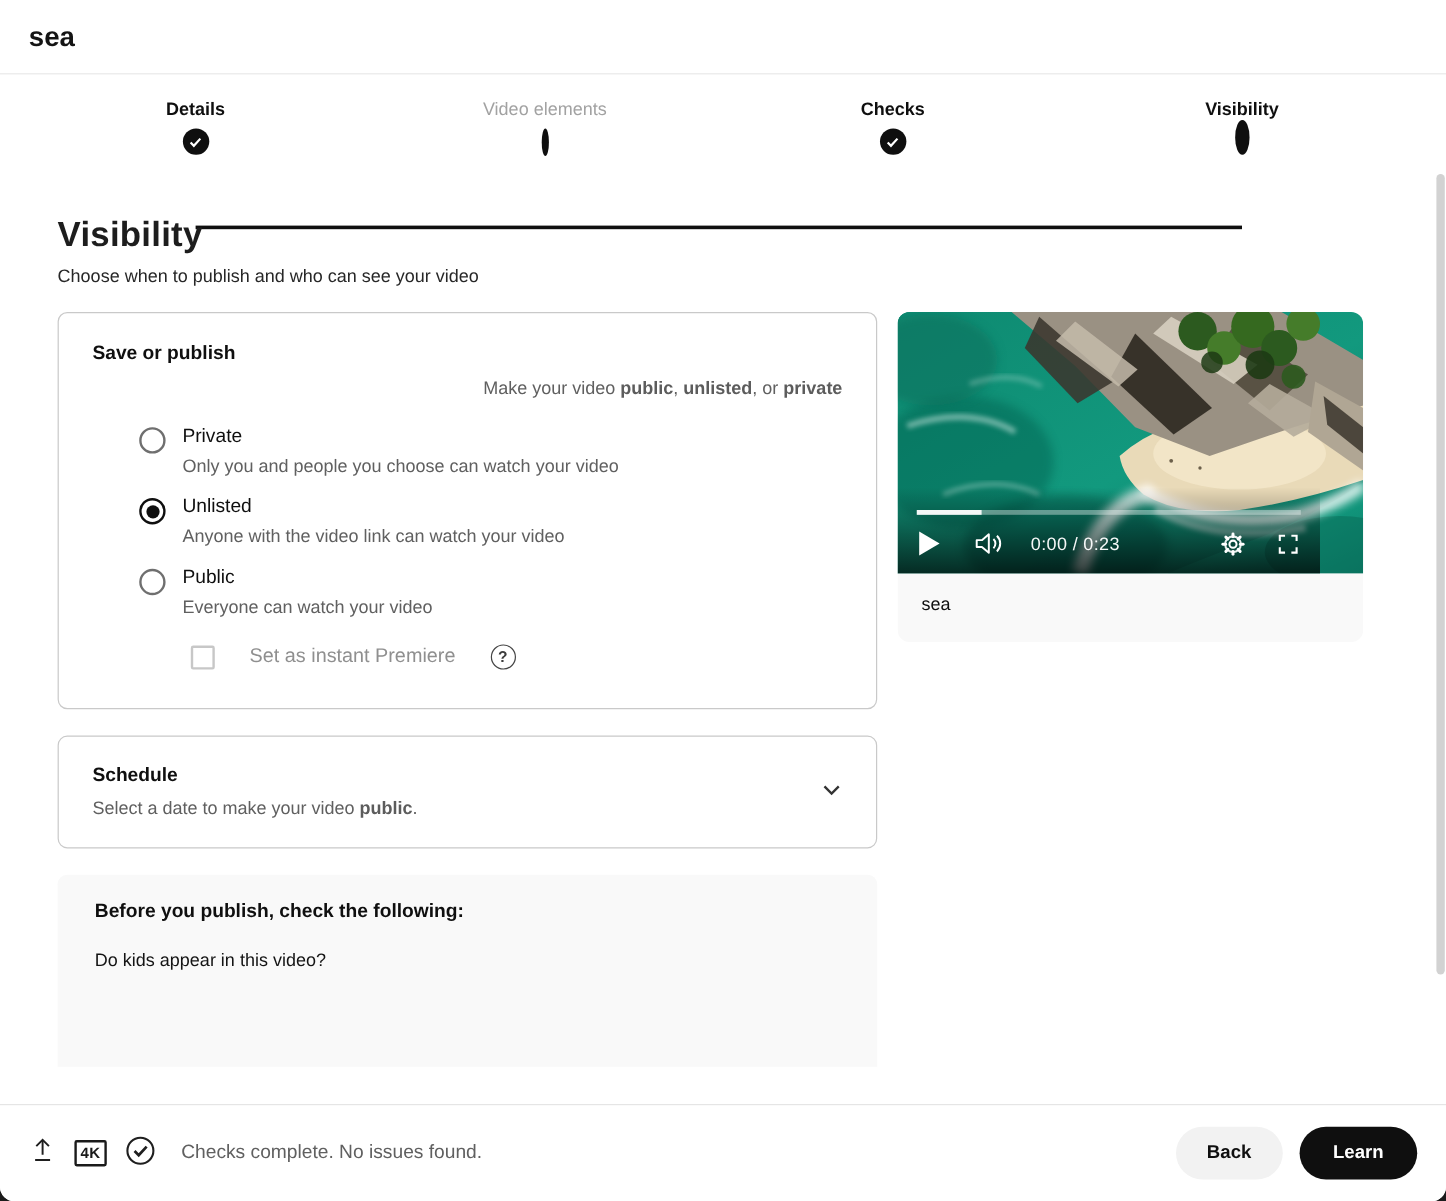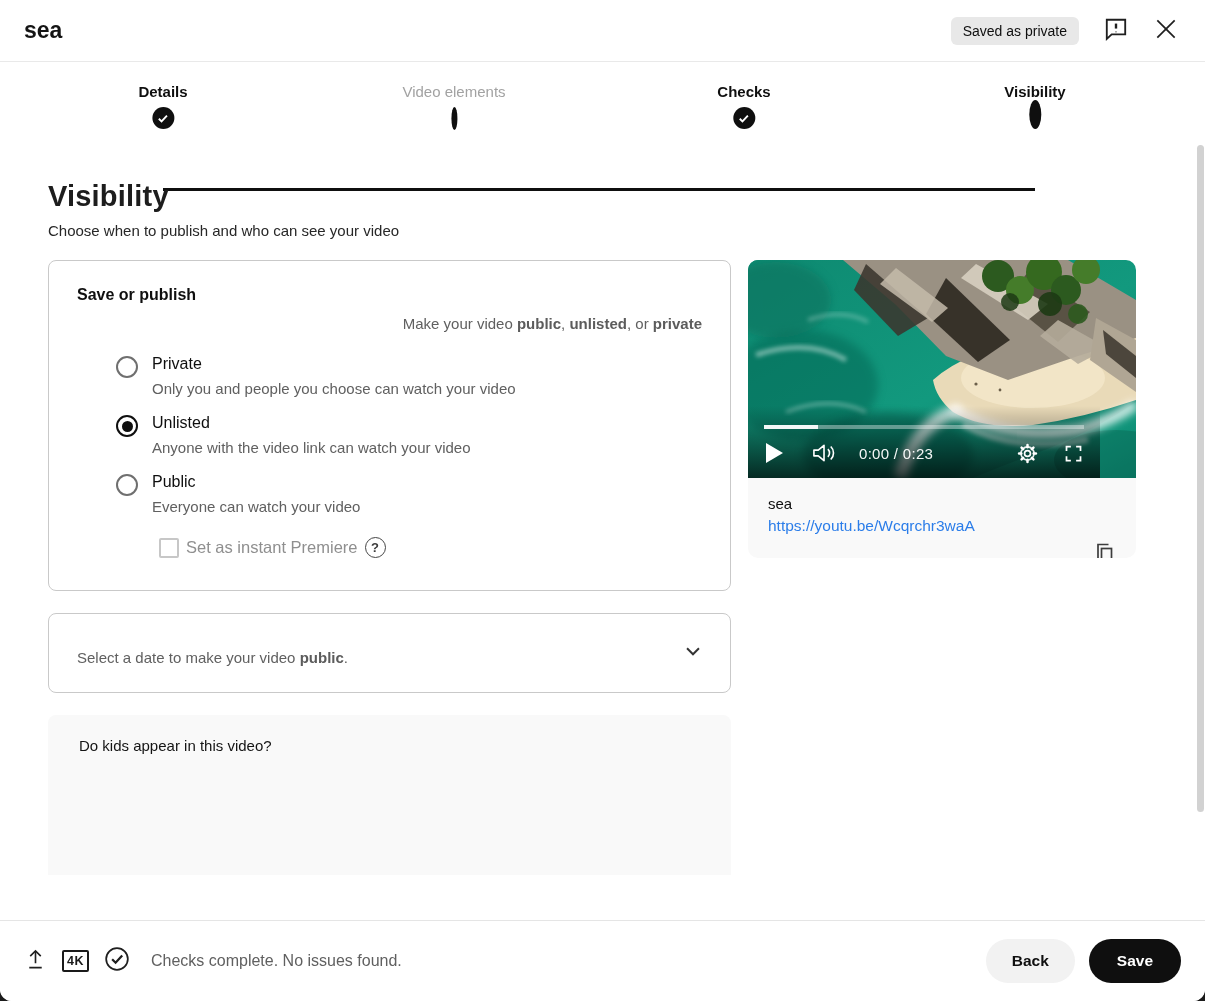--- a/index.html
+++ b/index.html
@@ -79,21 +79,21 @@
     border:2px solid #6f6f6f; border-radius:50%; background:#fff;
     display:flex; align-items:center; justify-content:center;
   }
   .radio.selected { border:2.5px solid #0f0f0f; }
   .radio.selected::after {
     content:""; width:11px; height:11px; border-radius:50%; background:#0f0f0f;
   }
   .option-label { font-size:16px; color:#0f0f0f; margin-bottom:7px; }
   .option-desc { font-size:15px; color:#606060; }
 
-  .premiere-row { display:flex; align-items:center; gap:7px; margin:22px 0 10px 82px; }
+  .premiere-row { display:flex; align-items:center; gap:29px; margin:22px 0 10px 82px; }
   .checkbox {
     width:20px; height:20px; border:2px solid #c7c7c7; border-radius:2px; background:#fff;
   }
   .premiere-label { font-size:16.5px; color:#8f8f8f; }
   .help-circle {
     width:21px; height:21px; border:1.6px solid #454545; border-radius:50%;
     display:flex; align-items:center; justify-content:center;
     font-size:13px; font-weight:700; color:#3c3c3c; cursor:pointer;
   }
 
@@ -165,40 +165,20 @@
     background:#d2d2d2; border-radius:4px; cursor:pointer;
   }
 </style>
 </head>
 <body>
 
 <div class="dialog">
 
   <div class="header">
     <div class="header-title">sea</div>
-    <div class="header-right">
-      <div class="badge">Saved as private</div>
-      <button class="icon-btn">
-        <span>
-          <svg width="26" height="26" viewBox="0 0 24 24" fill="none" stroke="#1f1f1f" stroke-width="1.7">
-            <path d="M3.5 3.5 H20.5 V17 H8 L3.5 21.2 V3.5 Z"></path>
-            <line x1="12" y1="7" x2="12" y2="11.6" stroke-width="2.2"></line>
-            <circle cx="12" cy="14.6" r="0.6" fill="#1f1f1f" stroke="none"></circle>
-          </svg>
-        </span>
-      </button>
-      <button class="icon-btn">
-        <span>
-          <svg width="26" height="26" viewBox="0 0 24 24" stroke="#1f1f1f" stroke-width="1.6">
-            <line x1="4" y1="4" x2="20" y2="20"></line>
-              <line x1="20" y1="4" x2="4" y2="20"></line>
-          </svg>
-        </span>
-      </button>
-    </div>
   </div>
 
   <div class="stepper">
     <div class="stepper-line"></div>
 
     <div class="step" style="left:163px; top:21px;">
       <span class="step-label">Details</span>
       <span class="step-dot-wrap" style="top:24px;">
         <span class="dot-done">
           <svg width="13" height="13" viewBox="0 0 24 24" fill="none" stroke="#fff" stroke-width="3.4">
@@ -271,30 +251,32 @@
 
           <div class="premiere-row">
             <span class="checkbox"></span>
             <span class="premiere-label">Set as instant Premiere</span>
             <span class="help-circle">?</span>
           </div>
         </div>
 
         <div class="schedule-card">
           <div>
+            <div class="card-title" style="margin-bottom:0;">Schedule</div>
             <div class="schedule-desc"><span>Select a date to make your video </span><b>public</b><span>.</span></div>
           </div>
           <span>
             <svg width="26" height="26" viewBox="0 0 24 24" fill="none" stroke="#333" stroke-width="1.8">
                 <path d="M6.5 9.5 L12 15 L17.5 9.5"></path>
               </svg>
           </span>
         </div>
 
         <div class="checks-section">
+          <div class="checks-heading">Before you publish, check the following:</div>
           <div class="checks-question">Do kids appear in this video?</div>
         </div>
 
       </div>
 
       <div class="right-col">
         <div class="preview-card">
           <div class="thumb">
             <svg class="scene" width="388" height="218" viewBox="0 0 388 218" preserveAspectRatio="none">
               <defs>
@@ -389,21 +371,20 @@
                   <path d="M4 9 V4 H9"></path>
                     <path d="M15 4 H20 V9"></path>
                     <path d="M20 15 V20 H15"></path>
                     <path d="M9 20 H4 V15"></path>
                 </svg>
               </span>
             </div>
           </div>
           <div class="info-panel">
             <div class="info-filename">sea</div>
-            <a class="info-link">https://youtu.be/Wcqrchr3waA</a>
             <span class="copy-btn">
               <span>
                 <svg width="24" height="26" viewBox="0 0 24 26" fill="none" stroke="#3c3c3c" stroke-width="1.7">
                   <path d="M6 19 V3.5 H16.5"></path>
                   <rect x="9.5" y="7.5" width="10" height="14.5"></rect>
                 </svg>
               </span>
             </span>
           </div>
         </div>
@@ -424,17 +405,17 @@
       <span>
         <svg width="26" height="26" viewBox="0 0 24 24" fill="none" stroke="#1f1f1f">
           <circle cx="12" cy="12" r="10" stroke-width="1.6"></circle>
           <path d="M7.5 12.2 L10.7 15.4 L16.8 8.8" stroke-width="2.1"></path>
         </svg>
       </span>
     </div>
     <span class="footer-status">Checks complete. No issues found.</span>
     <span class="footer-spacer"></span>
     <button class="btn btn-back">Back</button>
-    <button class="btn btn-save">Save</button>
+    <button class="btn btn-save">Learn</button>
   </div>
 
   <div class="scrollbar-thumb"></div>
 </div>
 
 </body></html>

